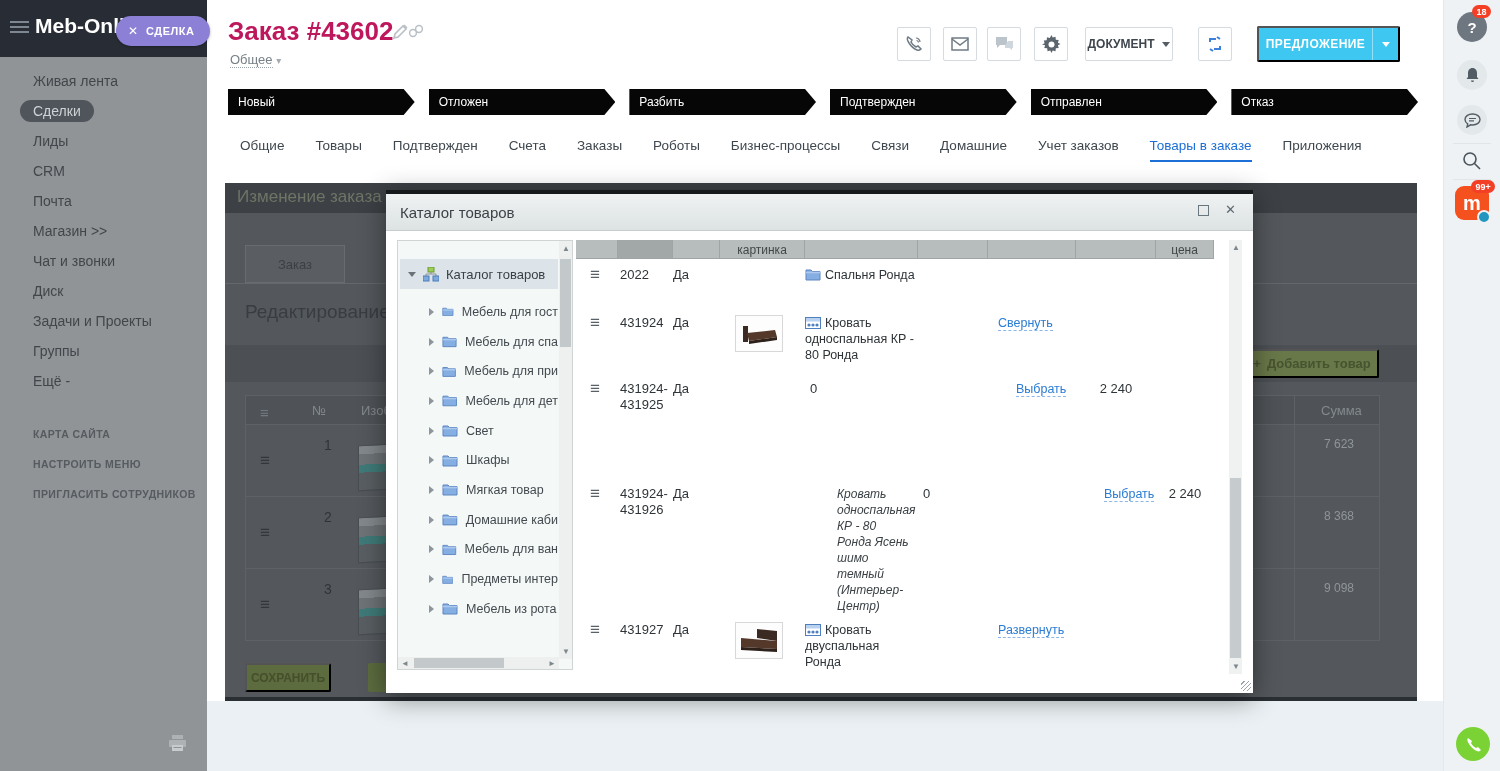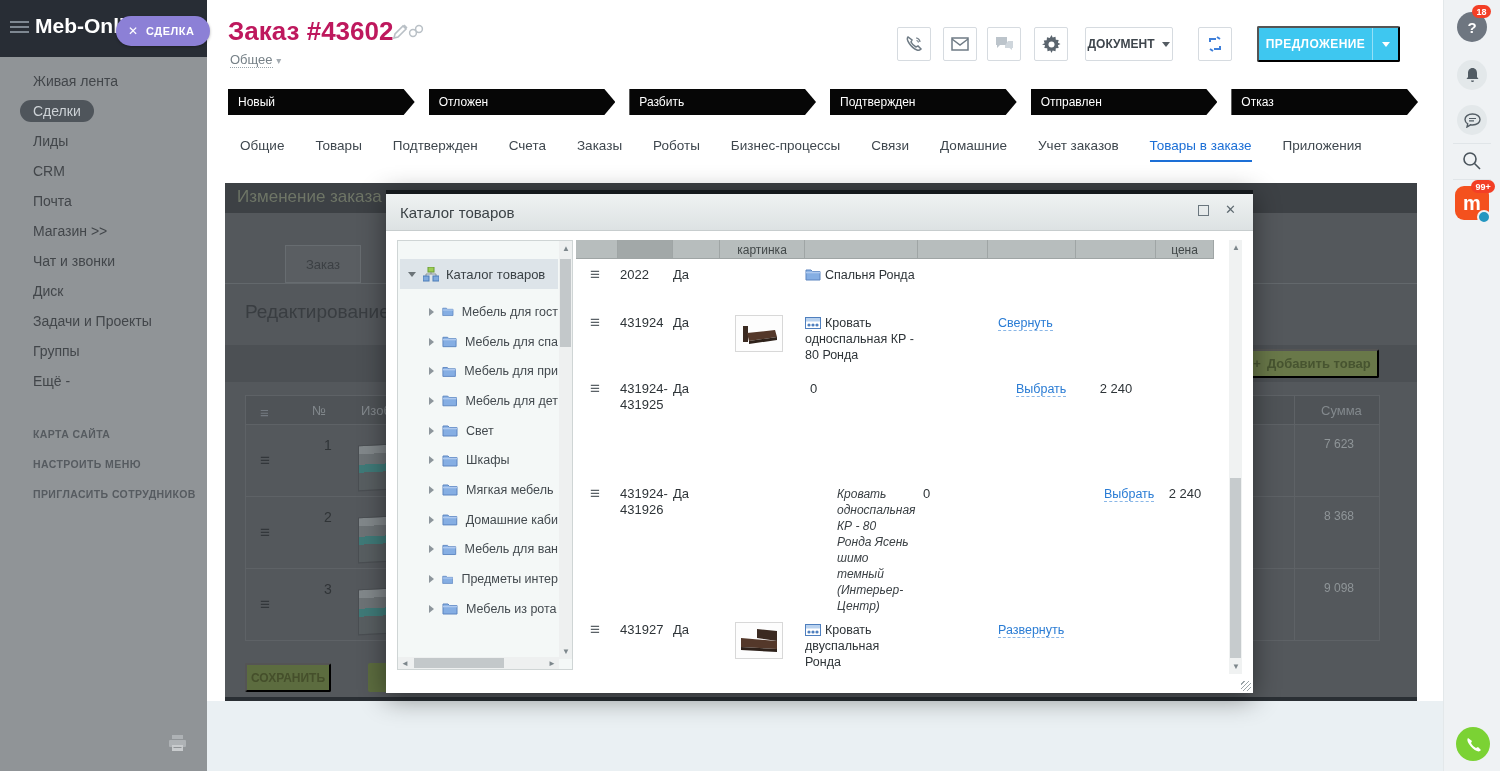--- a/index.html
+++ b/index.html
@@ -43,21 +43,21 @@
   .pipeline { position:absolute; left:21px; top:89px; width:1190px; height:26px; display:flex; gap:14px; }
   .stage { flex:1; background:#060606; color:#fff; font-size:12px; display:flex; align-items:center; padding-left:10px; clip-path:polygon(0 0, calc(100% - 11px) 0, 100% 50%, calc(100% - 11px) 100%, 0 100%); cursor:pointer; white-space:nowrap; }
 
   .tabs { position:absolute; left:33px; top:138px; display:flex; gap:31px; }
   .tab { font-size:13.5px; color:#3f474e; padding-bottom:7px; cursor:pointer; white-space:nowrap; }
   .tab.active { color:#1c6fd6; border-bottom:2px solid #1c6fd6; }
 
   
   .bgpanel { position:absolute; left:18px; top:183px; width:1192px; height:514px; background:#54585c; overflow:hidden; }
   .bgp-titlebar { height:30px; background:#3d4145; color:#6e7566; font-size:17px; padding:4px 12px; }
-  .bgp-tab { position:absolute; left:20px; top:62px; width:76px; height:38px; background:#5a5e62; border:1px solid #676c70; color:#3c4044; font-size:13px; display:flex; align-items:center; justify-content:center;margin-left:40px; }
+  .bgp-tab { position:absolute; left:20px; top:62px; width:100px; height:38px; background:#5a5e62; border:1px solid #676c70; color:#3c4044; font-size:13px; display:flex; align-items:center; justify-content:center; }
   .bgp-tabline { position:absolute; left:0; top:100px; width:100%; height:1px; background:#63686c; }
   .bgp-heading { position:absolute; left:20px; top:118px; font-size:19px; color:#393d41; width:146px; overflow:hidden; white-space:nowrap; }
   .bgp-toolbar { position:absolute; left:0; top:162px; width:100%; height:37px; background:#4c5054; }
   .bgp-add { position:absolute; left:1020px; top:166px; width:134px; height:29px; background:#697849; border-radius:2px; color:#475430; font-weight:bold; font-size:13px; display:flex; align-items:center; justify-content:center; gap:6px; cursor:pointer; }
   .bgp-table { position:absolute; left:20px; top:212px; width:1135px; height:246px; border:1px solid #5e6266; }
   .bgp-thead { height:29px; background:#4f5357; border-bottom:1px solid #5e6266; position:relative; color:#83898d; font-size:13px; }
   .bgp-thead .h-handle { position:absolute; left:14px; top:8px; color:#737980; font-size:15px; }
   .bgp-thead .h-num { position:absolute; left:66px; top:7px; }
   .bgp-thead .h-img { position:absolute; left:115px; top:7px; }
   .bgp-thead .h-c8 { position:absolute; left:990px; top:7px; }
@@ -409,21 +409,21 @@
                 <path d="M1 4.5 h14" stroke="#aec9ef" stroke-width="1.6"></path>
               </svg>
               <span>Шкафы</span>
             </div>
             <div class="tree-item">
               <span class="tri-right"></span>
               <svg width="16" height="13" viewBox="0 0 16 13">
                 <path d="M1 2 h5 l1.5 1.5 H15 V12 H1 Z" fill="#85aee3" stroke="#5c85c0" stroke-width="1"></path>
                 <path d="M1 4.5 h14" stroke="#aec9ef" stroke-width="1.6"></path>
               </svg>
-              <span>Мягкая мебель</span>
+              <span>Мягкая товар</span>
             </div>
             <div class="tree-item">
               <span class="tri-right"></span>
               <svg width="16" height="13" viewBox="0 0 16 13">
                 <path d="M1 2 h5 l1.5 1.5 H15 V12 H1 Z" fill="#85aee3" stroke="#5c85c0" stroke-width="1"></path>
                 <path d="M1 4.5 h14" stroke="#aec9ef" stroke-width="1.6"></path>
               </svg>
               <span>Домашние каби</span>
             </div>
             <div class="tree-item">

